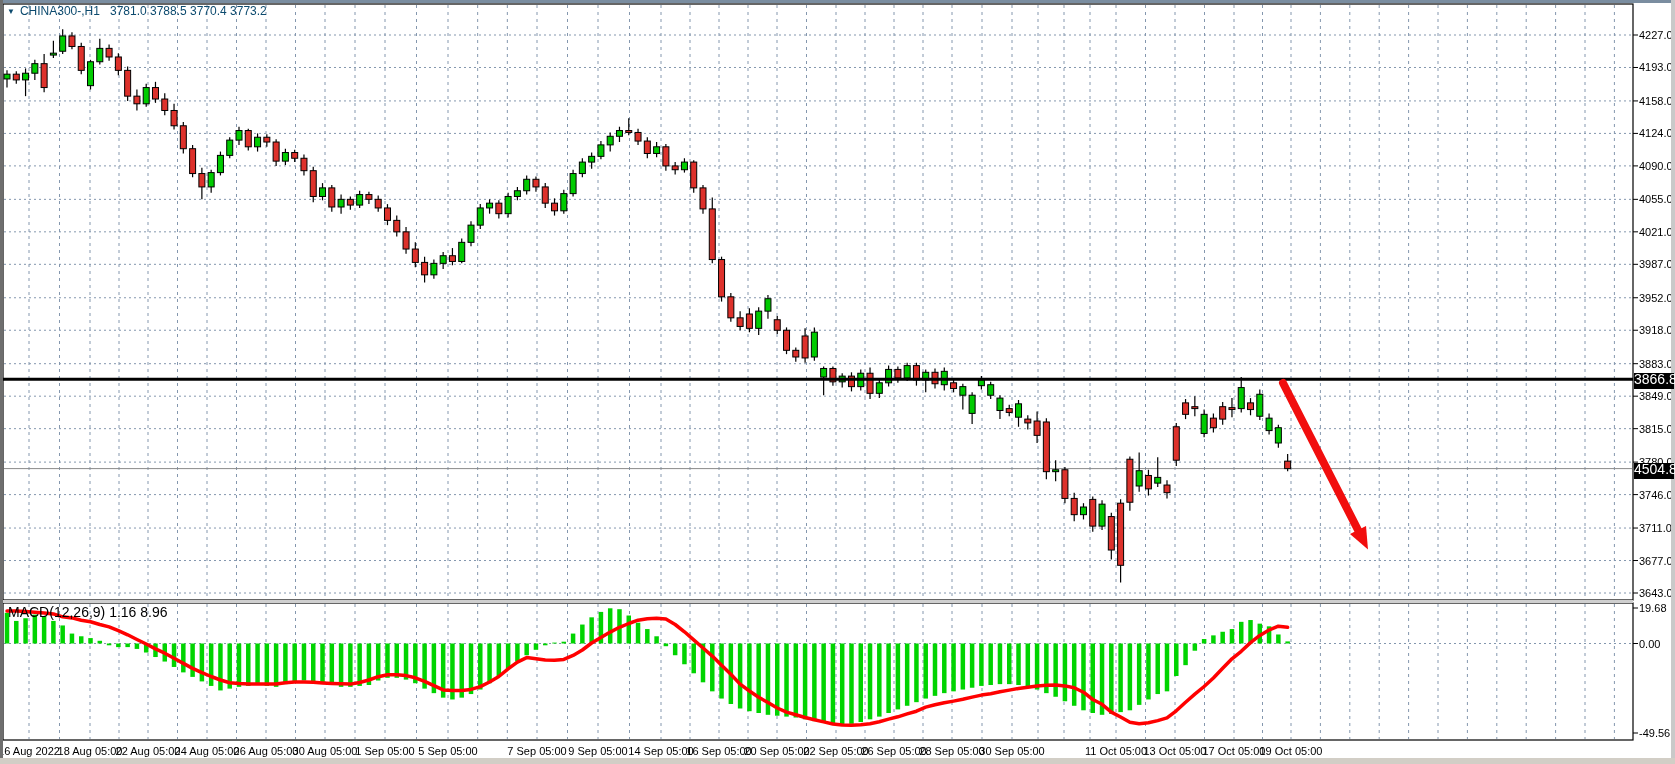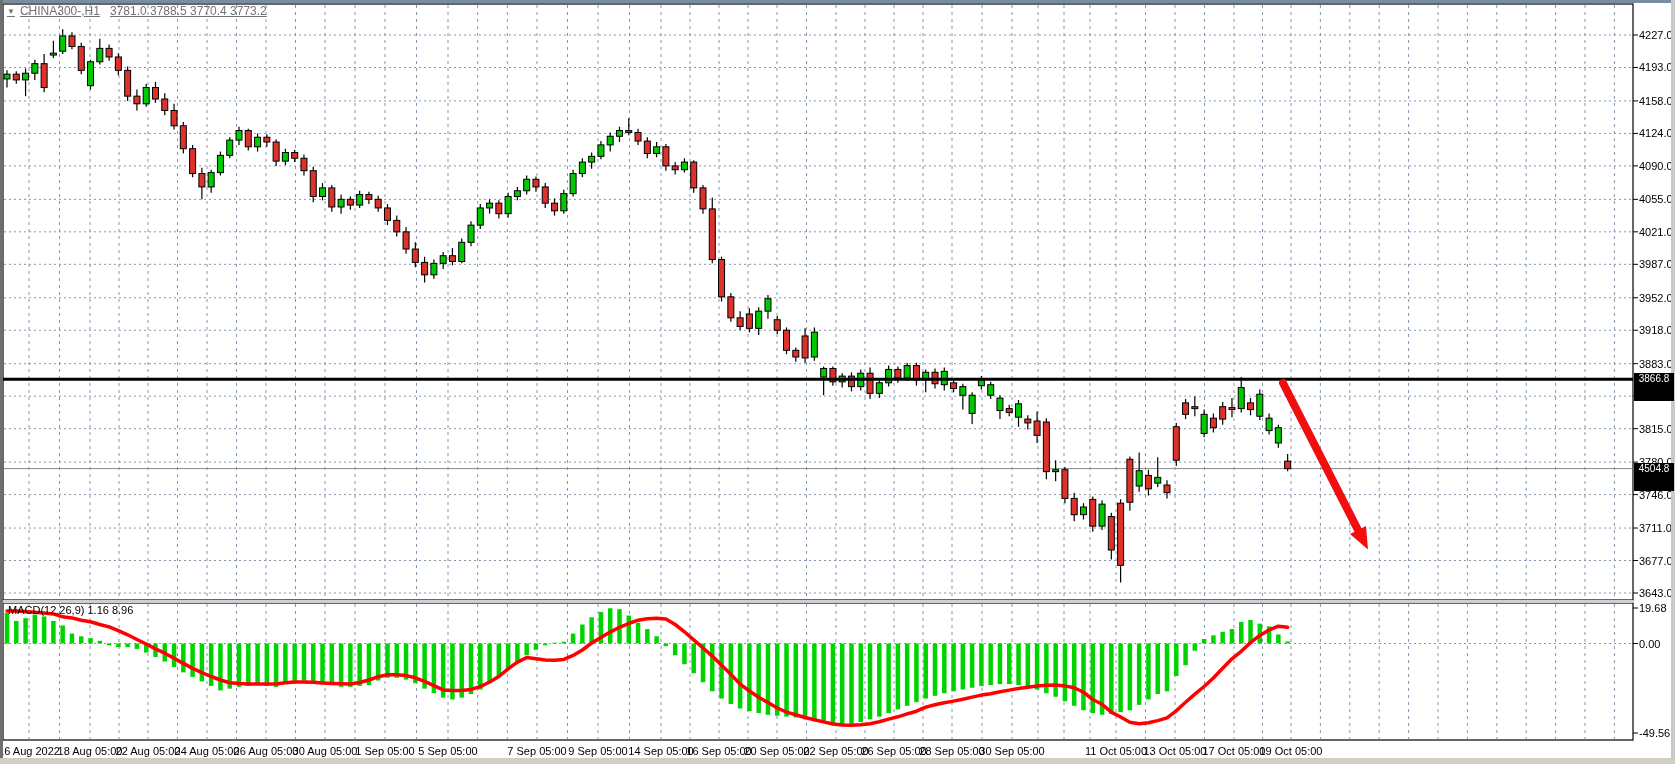--- a/index.html
+++ b/index.html
@@ -3,26 +3,26 @@
 <meta charset="utf-8">
 <style>
   html,body{margin:0;padding:0;background:#d2cec6;}
   .stage{position:relative;width:1675px;height:764px;background:#ffffff;overflow:hidden;
          font-family:"Liberation Sans", sans-serif;}
   .topstrip{position:absolute;left:0;top:0;width:1675px;height:3px;background:#7a8da0;}
   .leftstrip{position:absolute;left:0;top:0;width:3px;height:760px;background:#6e6e6e;}
   .rightstrip{position:absolute;left:1671px;top:0;width:4px;height:764px;background:#c9c9c9;}
   .bottomstrip{position:absolute;left:0;top:758px;width:1675px;height:6px;background:#d2cec6;}
   svg{position:absolute;left:0;top:0;}
-  .title{position:absolute;left:7px;top:4px;font-size:12px;color:#737373;white-space:pre;text-decoration:underline;}
+  .title{position:absolute;left:7px;top:4px;font-size:12px;color:#0c4a6e;white-space:pre;}
   .title .tri{font-size:8px;vertical-align:1px;margin-right:5px;}
   .title .ohlc{margin-left:10px;}
-  .macdlbl{position:absolute;left:8px;top:604px;font-size:11px;color:#000;white-space:pre;}
-  .tag{position:absolute;left:1634px;width:40px;height:28px;background:#000;color:#fff;
-       font-size:10px;line-height:12px;text-align:center;}
+  .macdlbl{position:absolute;left:8px;top:604px;font-size:14px;color:#000;white-space:pre;}
+  .tag{position:absolute;left:1634px;width:40px;height:16px;background:#000;color:#fff;
+       font-size:14px;line-height:12px;text-align:center;}
   .tag-hline{top:373px;}
   .tag-cur{top:463px;}
 </style>
 </head>
 <body>
 
 <div class="stage">
   <svg id="chart" width="1675" height="764">
       <rect x="0" y="0" width="1675" height="764" fill="#ffffff"></rect>
       <rect x="3" y="4" width="1630" height="596" fill="#ffffff" stroke="#000" stroke-width="1.2"></rect>

